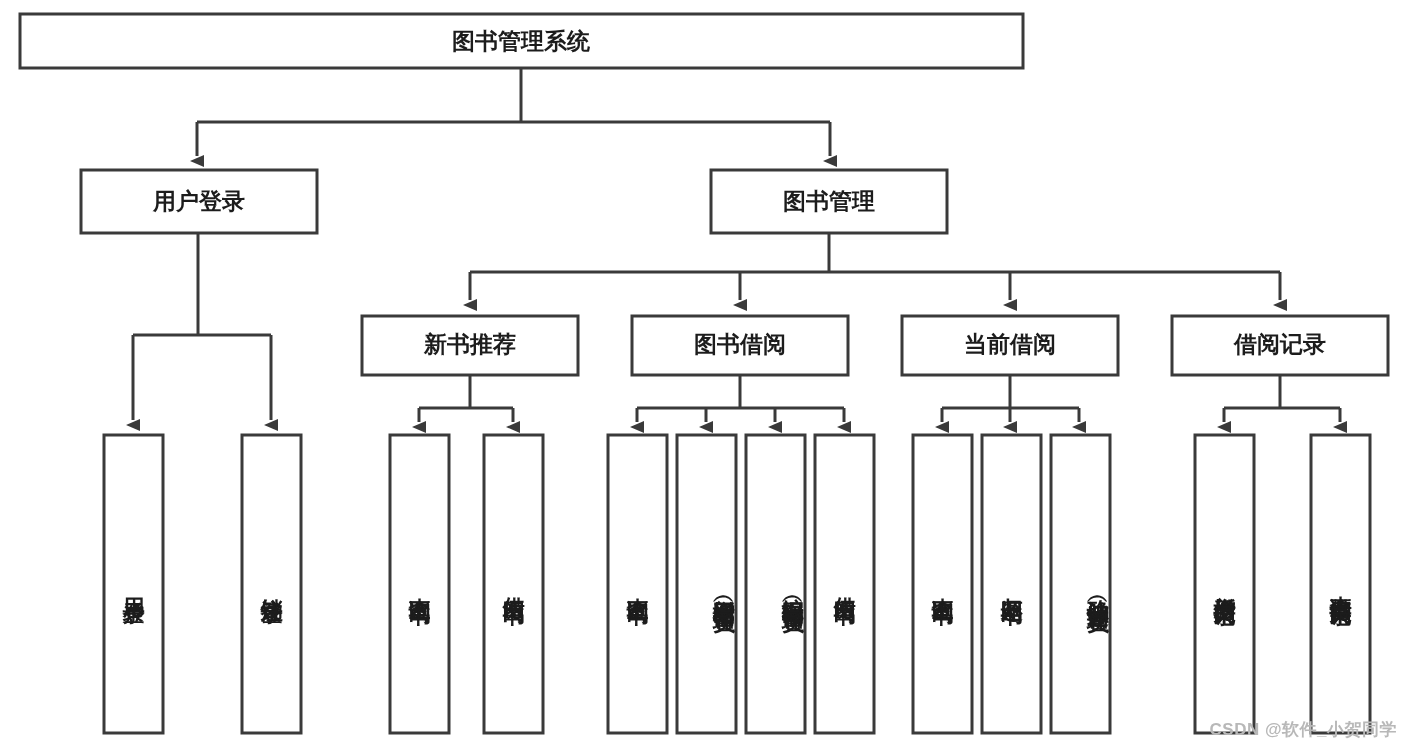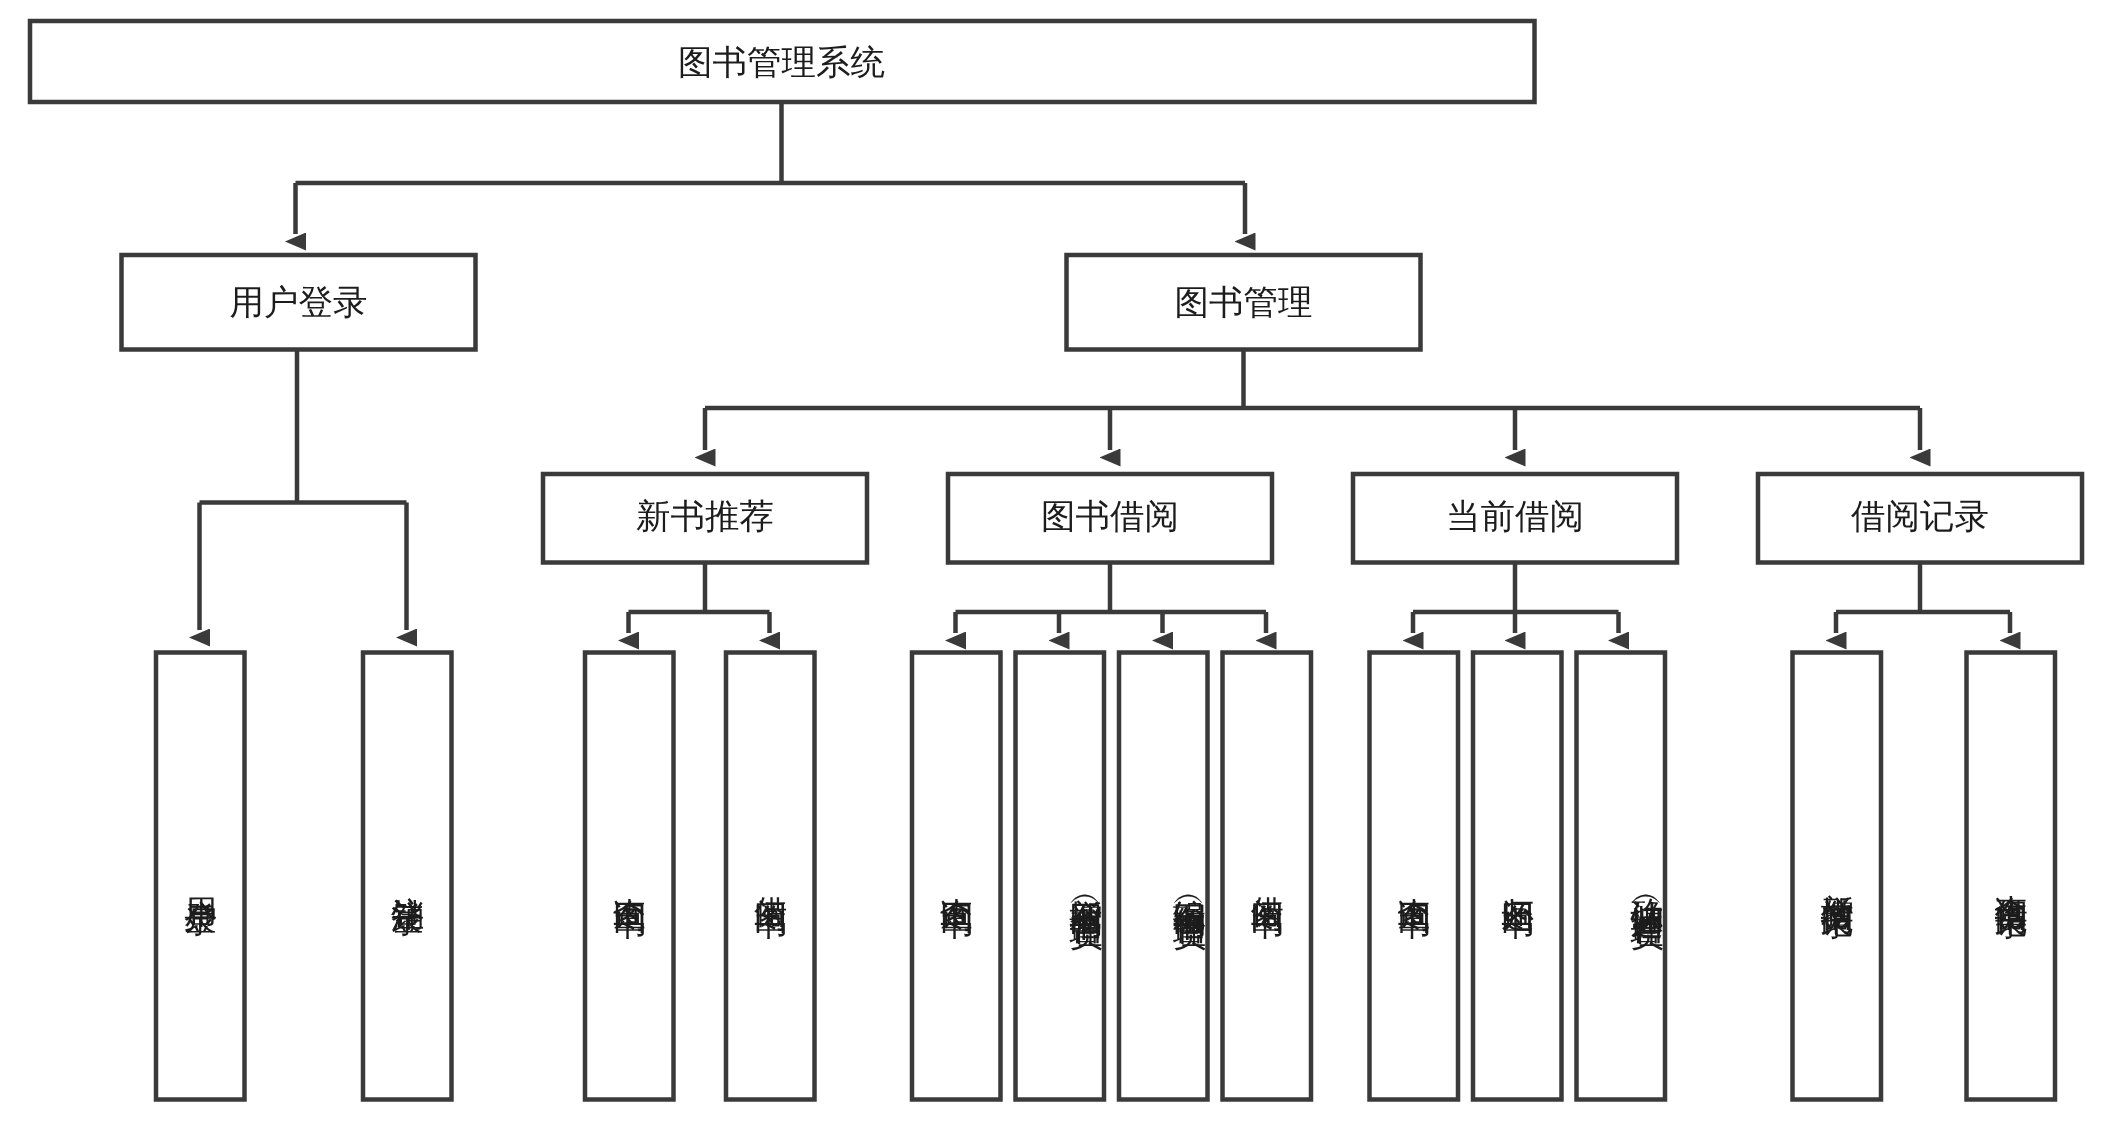--- a/index.html
+++ b/index.html
@@ -11,20 +11,21 @@
     width: 1405px;
     height: 747px;
     font-family: "Liberation Sans", "DejaVu Sans", sans-serif;
     overflow: hidden;
     position: relative;
   }
   #diagram-root {
     position: relative;
     width: 1405px;
     height: 747px;
+    font-weight: bold;
   }
   svg.diagram-canvas {
     position: absolute;
     top: 0;
     left: 0;
     width: 1405px;
     height: 747px;
   }
   .node-box {
     fill: #ffffff;
@@ -191,13 +192,14 @@
   <div class="vlabel" style="left:746px; top:435px; width:59px; height:298px; align-items:flex-start; padding-top:12px; box-sizing:border-box;">编辑图书（管理员）</div>
   <div class="vlabel" style="left:815px; top:435px; width:59px; height:298px;">借阅图书</div>
 
   <div class="vlabel" style="left:913px; top:435px; width:59px; height:298px;">查询图书</div>
   <div class="vlabel" style="left:982px; top:435px; width:59px; height:298px;">归还图书</div>
   <div class="vlabel" style="left:1051px; top:435px; width:59px; height:298px; align-items:flex-start; padding-top:12px; box-sizing:border-box;">确认归还（管理员）</div>
 
   <div class="vlabel" style="left:1195px; top:435px; width:59px; height:298px;">新增借阅记录</div>
   <div class="vlabel" style="left:1311px; top:435px; width:59px; height:298px;">查询借阅记录</div>
 
+  <div class="watermark">CSDN @软件_小贺同学</div>
 </div>
 
 </body></html>

